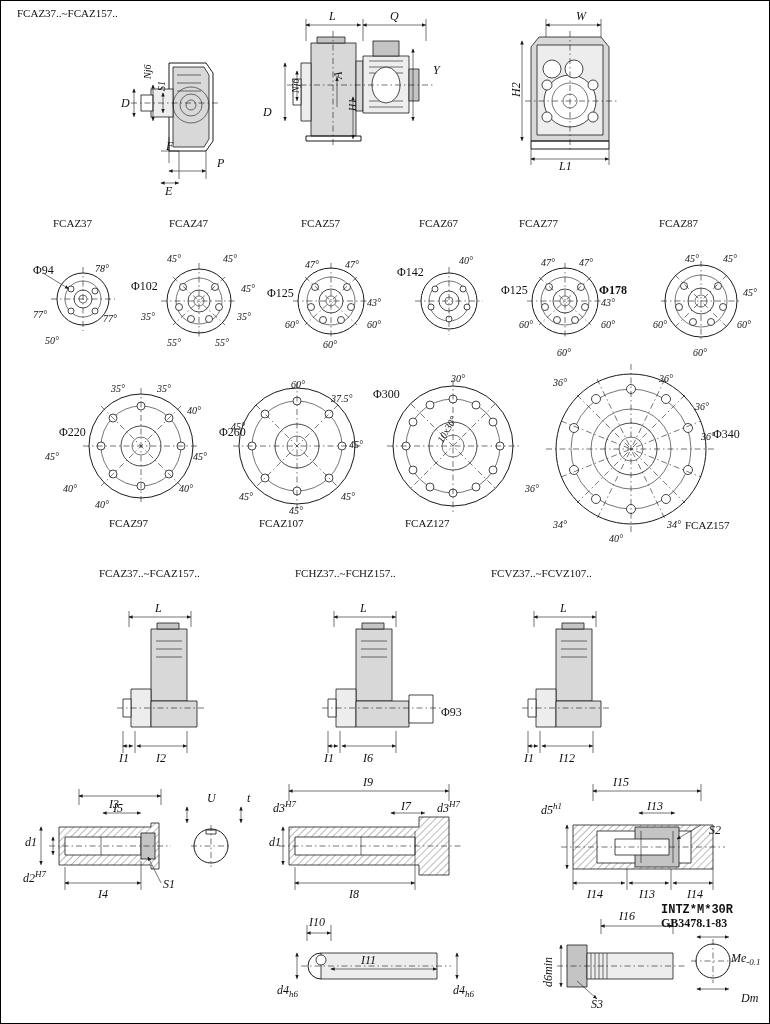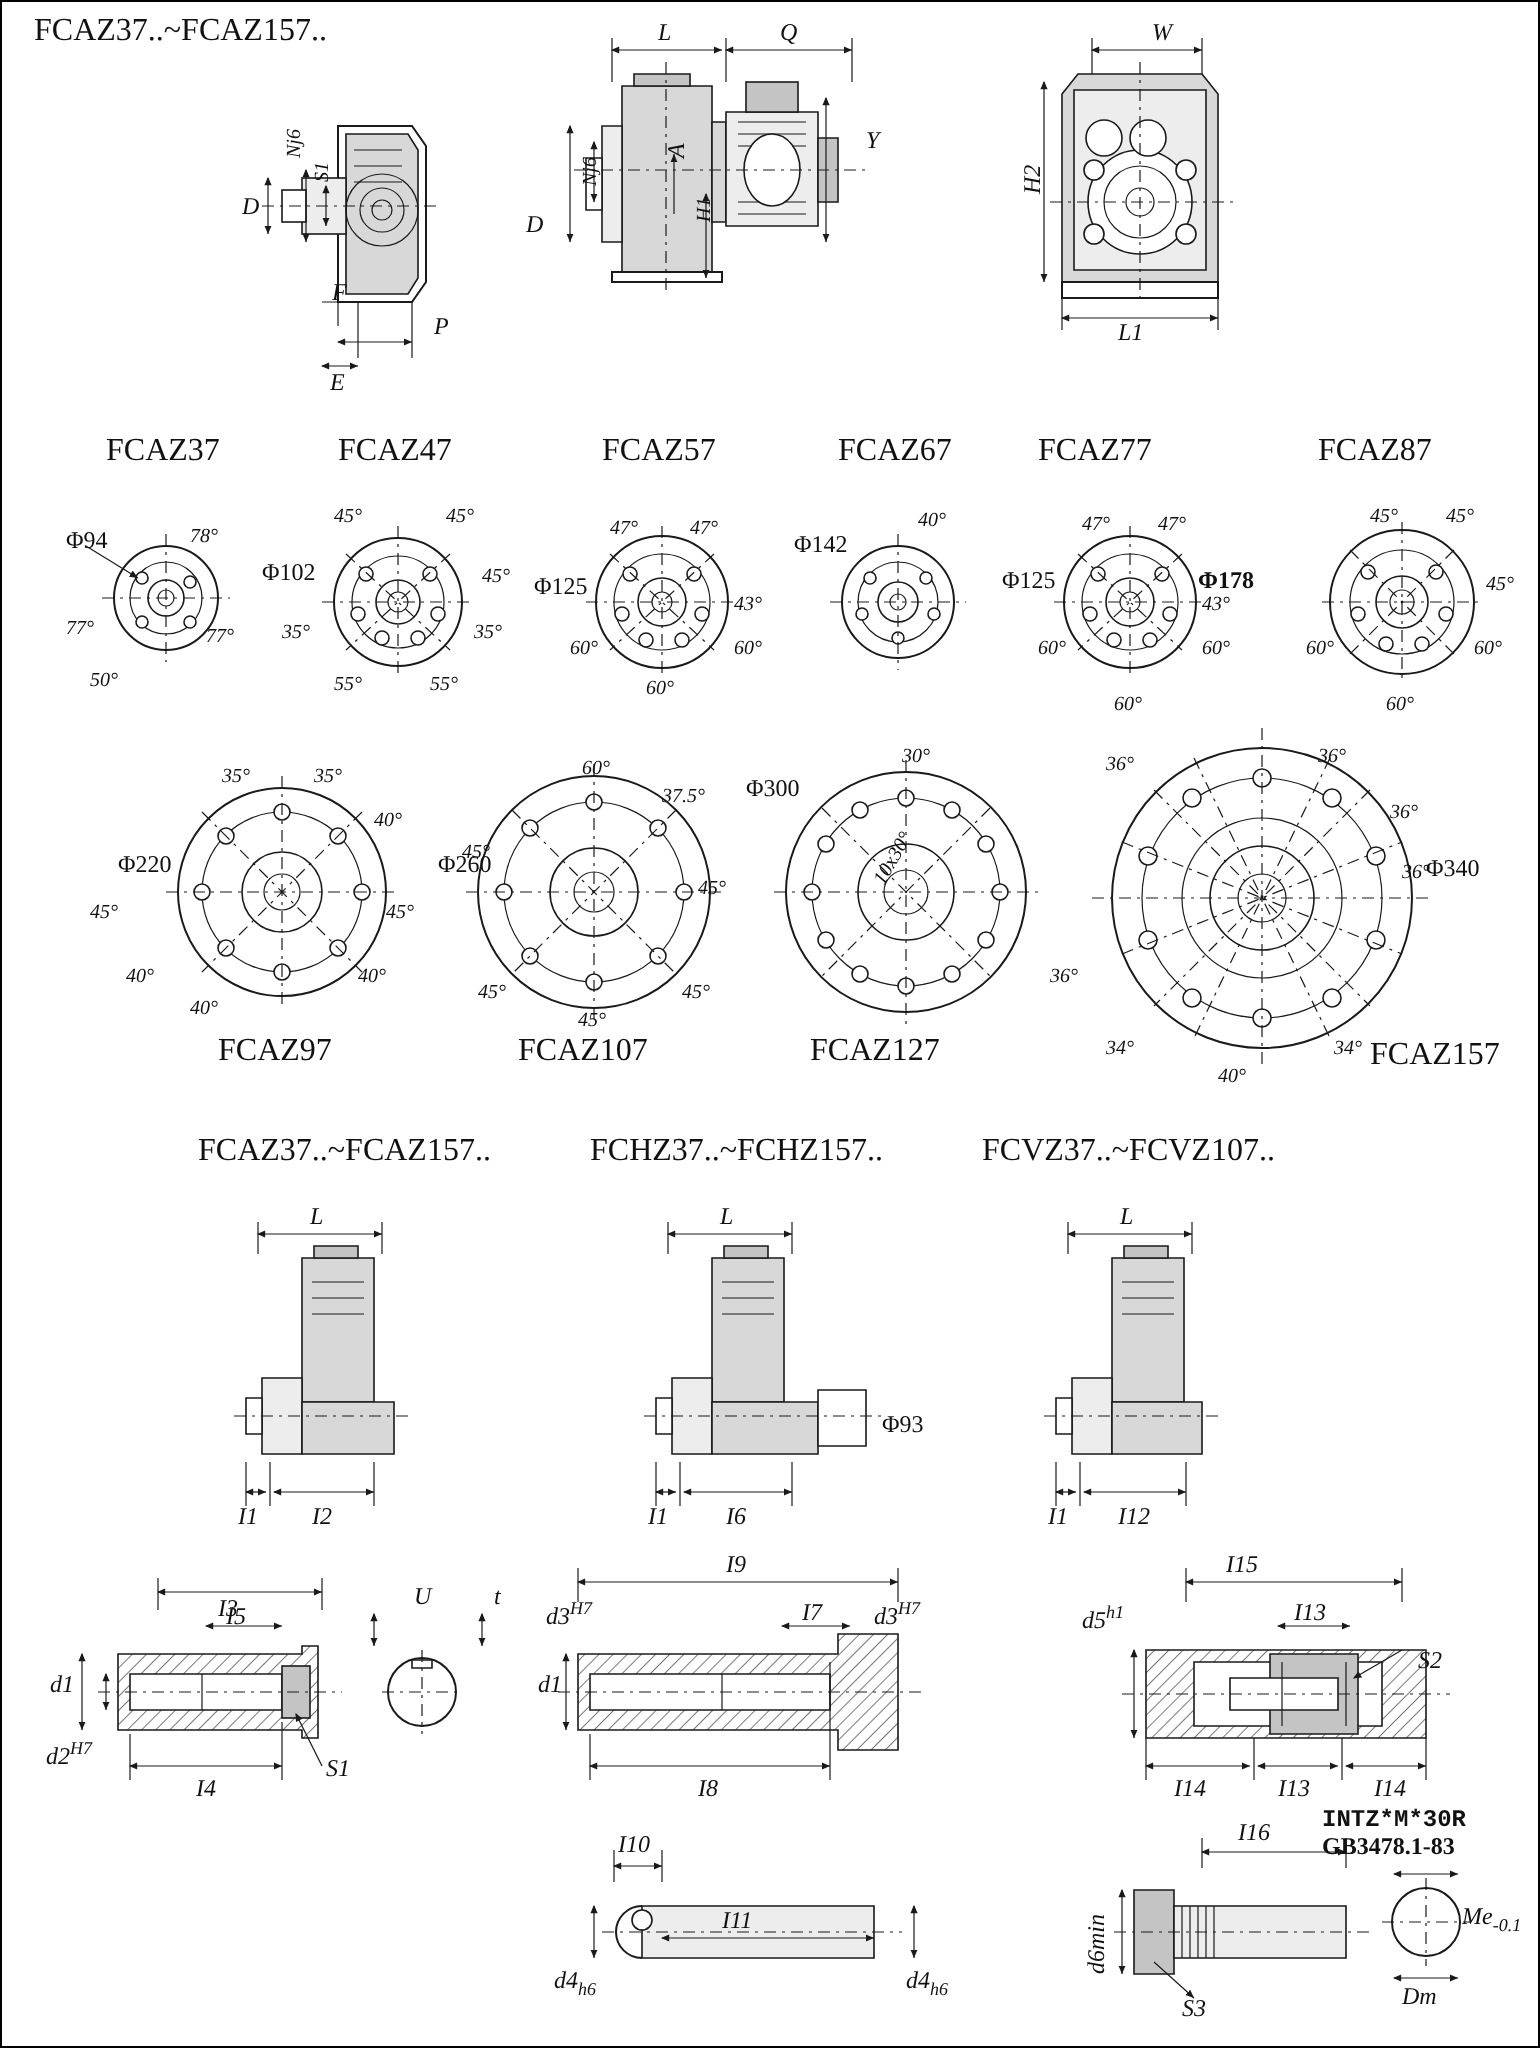--- a/index.html
+++ b/index.html
@@ -12,21 +12,21 @@
     overflow:hidden;
   }
   .page{
     position:absolute;inset:0;
     border:1px solid #000;
     box-sizing:border-box;
   }
   .lbl{position:absolute;white-space:nowrap;font-size:12px;}
   .lbl-b{font-weight:bold;}
   .it{font-style:italic;}
-  .ttl{font-size:16px;}
+  .ttl{font-size:11px;}
   .sm{font-size:10px;}
   .xs{font-size:9px;}
   svg{display:block;}
   
   .ln{stroke:#1a1a1a;stroke-width:1;fill:none;}
   .ln-t{stroke:#1a1a1a;stroke-width:0.6;fill:none;}
   .ln-d{stroke:#1a1a1a;stroke-width:0.6;fill:none;stroke-dasharray:6 3 1.5 3;}
   .fillg{fill:#d8d8d8;stroke:#1a1a1a;stroke-width:0.8;}
   .fillg2{fill:#c4c4c4;stroke:#1a1a1a;stroke-width:0.8;}
   .filll{fill:#ededed;stroke:#1a1a1a;stroke-width:0.8;}
@@ -601,15 +601,15 @@
 
 <div class="lbl it" style="left:308px;top:914px;">I10</div>
 <div class="lbl it" style="left:360px;top:952px;">I11</div>
 <div class="lbl it" style="left:276px;top:982px;"><span>d4</span><sub class="xs">h6</sub></div>
 <div class="lbl it" style="left:452px;top:982px;"><span>d4</span><sub class="xs">h6</sub></div>
 
 <div class="lbl it" style="left:618px;top:908px;">I16</div>
 <div class="lbl it" style="left:540px;top:986px;transform:rotate(-90deg);transform-origin:left top;">d6min</div>
 <div class="lbl it" style="left:590px;top:996px;">S3</div>
 <div class="lbl it" style="left:730px;top:950px;"><span>Me</span><sub class="xs">-0.1</sub></div>
-<div class="lbl it" style="left:700px;top:990px;">Dm</div>
+<div class="lbl it" style="left:740px;top:990px;">Dm</div>
 
 </div>
 
 </body></html>

